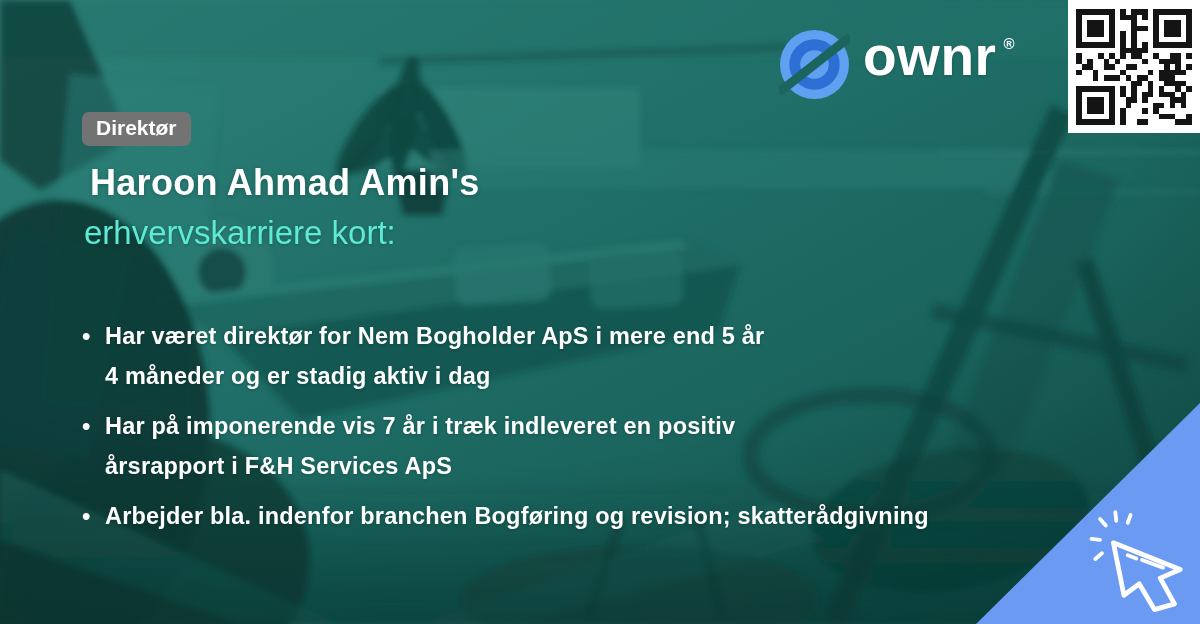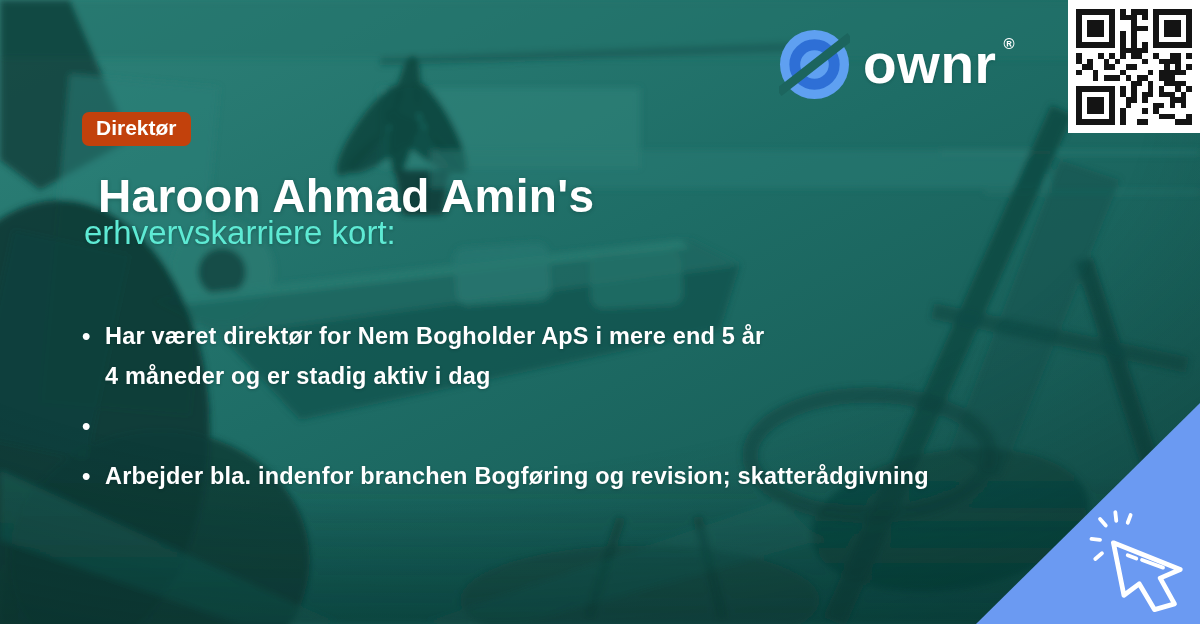--- a/index.html
+++ b/index.html
@@ -5,33 +5,33 @@
   html,body{margin:0;padding:0;background:#111;}
   .card{
     position:relative;width:1200px;height:624px;overflow:hidden;
     font-family:"Liberation Sans","DejaVu Sans",sans-serif;color:#fff;
     background:#1e6a63;
   }
   .card *{box-sizing:border-box;}
   
   .photo{position:absolute;inset:0;display:block;}
   
-  .logo{position:absolute;top:29px;left:779px;display:flex;align-items:center;gap:13px;}
+  .logo{position:absolute;top:29px;left:779px;display:flex;gap:13px;}
   .logo-icon{width:71px;height:71px;display:block;}
   .logo-text{font-size:55px;font-weight:800;letter-spacing:.5px;line-height:1;
     text-shadow:0 1px 3px rgba(8,40,36,.25);}
   .logo-reg{font-size:15px;font-weight:700;align-self:flex-start;margin:6px 0 0 -6px;}
   
   .qr{position:absolute;top:0;right:0;width:132px;height:133px;background:#fff;
     display:flex;align-items:center;justify-content:center;}
   
-  .badge{position:absolute;left:82px;top:112px;background:#c2410c;color:#fff;
+  .badge{position:absolute;left:82px;top:112px;background:#737373;color:#fff;
     font-size:21px;font-weight:600;padding:4px 14px 6px;border-radius:7px;line-height:1.15;}
   
-  .title{position:absolute;left:82px;top:155px;margin:16px;font-size:46px;font-weight:800;
+  .title{position:absolute;left:82px;top:155px;margin:8px;font-size:36px;font-weight:800;
     letter-spacing:.3px;line-height:1.1;text-shadow:0 1px 4px rgba(8,40,36,.3);}
   .subtitle{position:absolute;left:84px;top:213px;font-size:33px;font-weight:400;
     color:#5eead4;line-height:1.2;text-shadow:0 1px 3px rgba(8,40,36,.3);}
   
   .bullets{position:absolute;left:82px;top:316px;margin:0;padding:0;list-style:none;width:1070px;}
   .bullet{display:flex;margin:0 0 10px 0;}
   .dot{width:23px;flex:0 0 23px;font-size:24px;font-weight:700;line-height:40px;}
   .blines{display:block;}
   .bline{display:block;font-size:23.5px;font-weight:700;line-height:40px;letter-spacing:.2px;
     text-shadow:0 1px 3px rgba(8,40,36,.3);}
@@ -366,20 +366,24 @@
   <ul class="bullets">
     <li class="bullet">
       <span class="dot">•</span>
       <span class="blines">
         <span class="bline">Har været direktør for Nem Bogholder ApS i mere end 5 år</span>
         <span class="bline">4 måneder og er stadig aktiv i dag</span>
       </span>
     </li>
     <li class="bullet">
       <span class="dot">•</span>
+      <span class="blines">
+        <span class="bline">Har på imponerende vis 7 år i træk indleveret en positiv</span>
+        <span class="bline">årsrapport i F&amp;H Services ApS</span>
+      </span>
     </li>
     <li class="bullet">
       <span class="dot">•</span>
       <span class="blines">
         <span class="bline">Arbejder bla. indenfor branchen Bogføring og revision; skatterådgivning</span>
       </span>
     </li>
   </ul>
 
   <div class="triangle">

